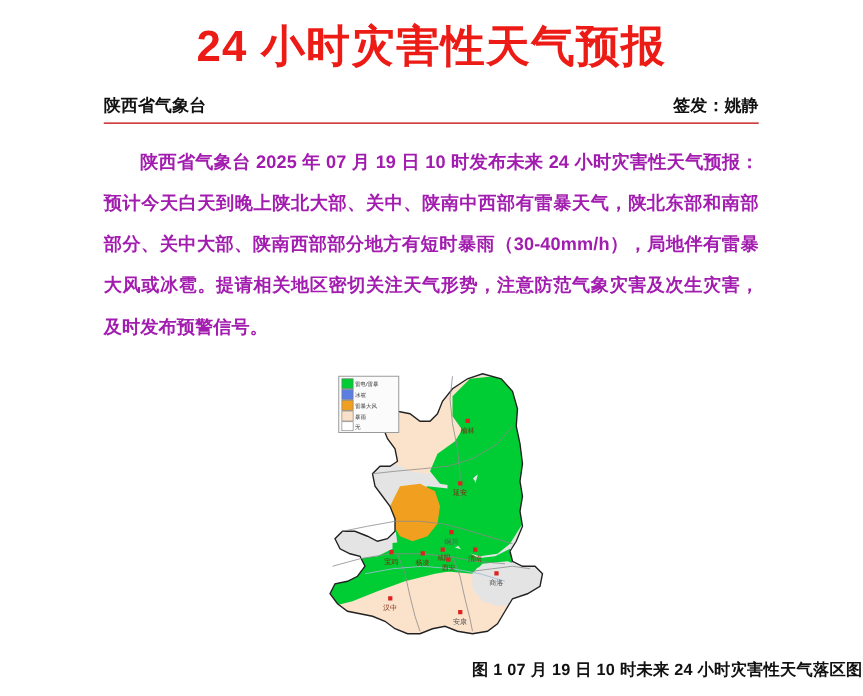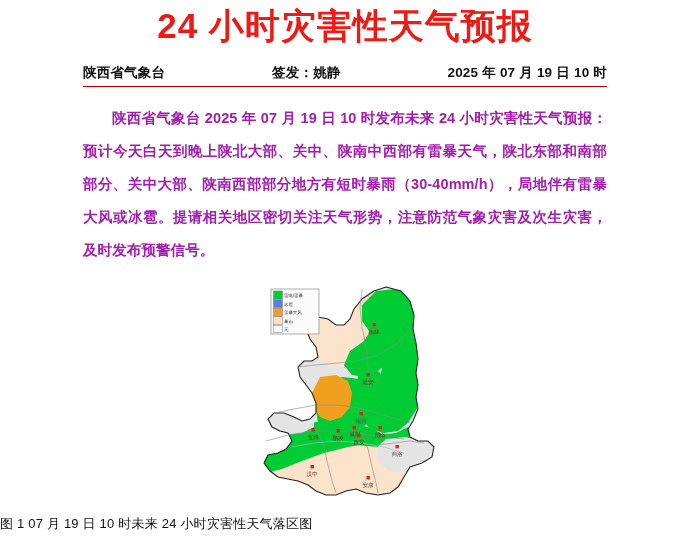--- a/index.html
+++ b/index.html
@@ -24,21 +24,21 @@
   }
 
   
   .doc-title {
     text-align: center;
     color: #ED1B16;
     font-size: 35px;
     font-weight: 700;
     letter-spacing: 1px;
     line-height: 1;
-    padding-top: 8px;
+    padding-top: 20px;
     white-space: nowrap;
   }
 
   
   .meta-row {
     margin: 21px auto 0 auto;
     width: 524px;
     display: flex;
     align-items: flex-end;
     justify-content: space-between;
@@ -84,42 +84,41 @@
     position: absolute;
     left: 258px;
     top: 0px;
     width: 190px;
     height: 230px;
   }
   .map-holder svg { display: block; }
 
   .fig-caption {
     width: 690px;
-    text-align: left;
+    text-align: right;
     font-size: 13px;
-    font-weight: 400;
+    font-weight: 700;
     color: #111;
     margin-top: 2px;
     letter-spacing: 0.2px;
     white-space: nowrap;
   }
 
   
 </style>
 </head>
 <body>
 
 <div class="page">
 
   <div class="doc-title">24 小时灾害性天气预报</div>
 
   <div class="meta-row">
     <span class="meta-cell">陕西省气象台</span>
     <span class="meta-cell">签发：姚静</span>
-    <span class="meta-cell">2025 年 07 月 19 日 10 时</span>
   </div>
   <div class="meta-rule"></div>
 
   <div class="body-wrap">
     <p class="body-par">陕西省气象台 2025 年 07 月 19 日 10 时发布未来 24 小时灾害性天气预报：预计今天白天到晚上陕北大部、关中、陕南中西部有雷暴天气，陕北东部和南部部分、关中大部、陕南西部部分地方有短时暴雨（30-40mm/h），局地伴有雷暴大风或冰雹。提请相关地区密切关注天气形势，注意防范气象灾害及次生灾害，及时发布预警信号。</p>
   </div>
 
   <div class="figure-wrap">
     <div class="map-holder">
       <svg width="190" height="230" viewBox="0 0 190 230" xmlns="http://www.w3.org/2000/svg">

